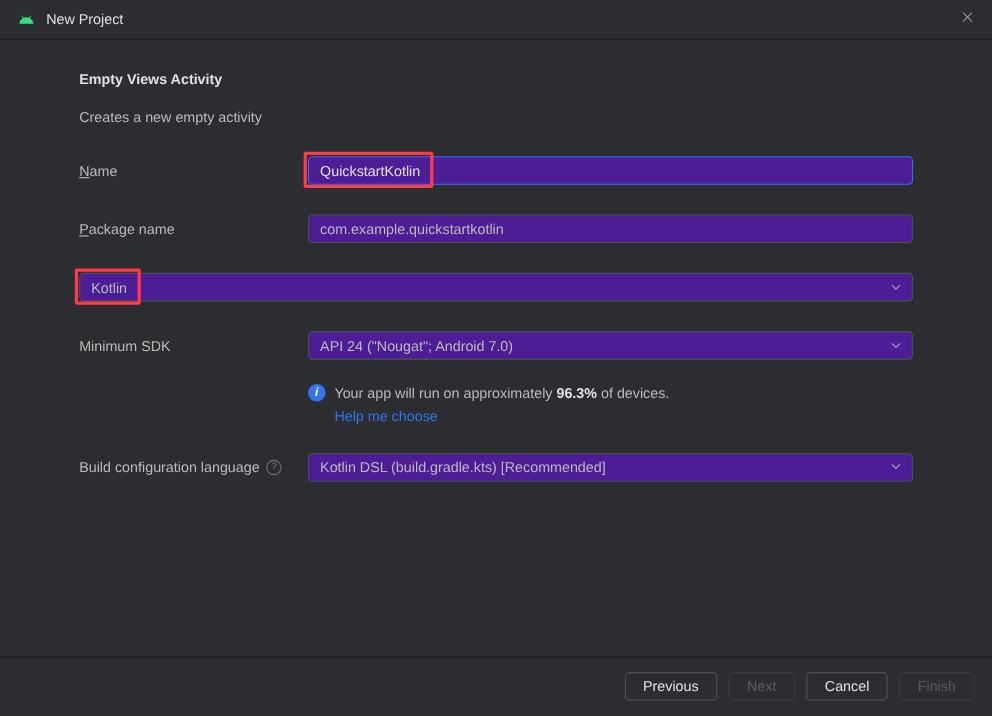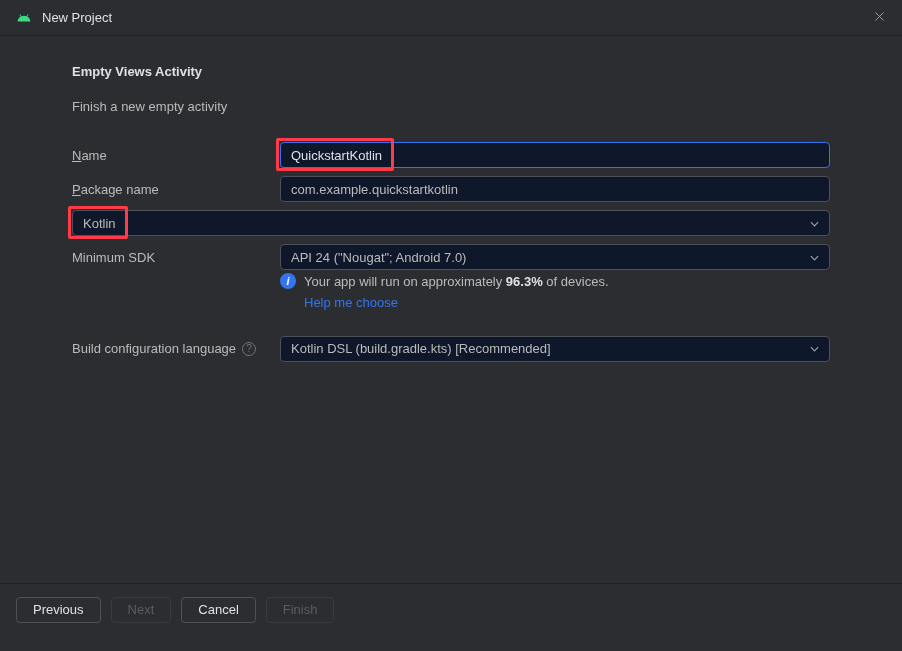--- a/index.html
+++ b/index.html
@@ -26,42 +26,42 @@
 .titlebar .title { color: #DFE1E5; font-size: 13px; }
 .titlebar .close { margin-left: auto; color: #9AA0A6; cursor: pointer; font-size: 16px; }
 .content {
   padding: 28px 72px 0 72px;
 }
 .heading { color: #DFE1E5; font-size: 13px; font-weight: 600; margin-bottom: 20px; }
 .subheading { color: #BBBBBB; font-size: 13px; margin-bottom: 28px; }
 .form-row {
   display: flex;
   align-items: center;
-  margin-bottom: 8px;
+  margin-bottom: 27px;
 }
 .form-label {
   width: 208px;
   flex-shrink: 0;
   color: #BBBBBB;
   display: flex;
   align-items: center;
   gap: 6px;
 }
 .underline-first::first-letter { text-decoration: underline; }
 .form-control {
   flex: 1;
   position: relative;
 }
 .hl-red { position:absolute; border: 3px solid #FF3B47; border-radius: 2px; pointer-events: none; z-index: 5; }
 .hl-name { top: -4px; left: -4px; width: 118px; height: 33px; }
 .hl-lang { top: -4px; left: -4px; width: 60px; height: 33px; }
 input.text-field, .select-field {
   width: 100%;
   height: 26px;
-  background: #0f172a;
+  background: #4c1d95;
   border: 1px solid #4E5157;
   border-radius: 4px;
   color: #BBBBBB;
   padding: 0 10px;
   font-size: 13px;
   font-family: inherit;
   outline: none;
 }
 input.text-field.focused { border: 1px solid #3574F0; }
 .select-field {
@@ -94,24 +94,24 @@
 }
 .info-text { color: #BBBBBB; line-height: 1.6; }
 .info-link { color: #3574F0; cursor: pointer; }
 .help-icon {
   width: 14px; height: 14px; border: 1px solid #6F737A; border-radius: 50%;
   display: inline-flex; align-items: center; justify-content: center;
   font-size: 10px; color: #6F737A;
 }
 .footer {
   position: absolute;
-  left:0; right:0; bottom:16px;
+  left:0; right:0; bottom:2px;
   height: 52px;
   border-top: 1px solid #1E1F22;
-  display:flex; align-items:center; justify-content:flex-start;
+  display:flex; align-items:center; justify-content:flex-end;
   padding: 0 16px;
   gap: 10px;
 }
 .btn {
   height: 26px;
   padding: 0 16px;
   background: #2B2D30;
   border: 1px solid #4E5157;
   border-radius: 4px;
   color: #DFE1E5;
@@ -133,21 +133,21 @@
   <span class="title">New Project</span>
   <span class="close">
     <svg width="13" height="13" viewBox="0 0 16 16">
         <path stroke="#9AA0A6" stroke-width="1.2" fill="none" d="M3 3l10 10M13 3L3 13"></path>
       </svg>
   </span>
 </div>
 
 <div class="content">
   <div class="heading">Empty Views Activity</div>
-  <div class="subheading">Finish a new empty activity</div>
+  <div class="subheading">Creates a new empty activity</div>
 
   <div class="form-row">
     <div class="form-label">
         <span class="underline-first">Name</span>
       </div>
     <div class="form-control">
       <div class="hl-red hl-name"></div>
       <input class="text-field focused" style="color: rgb(223, 225, 229);" value="QuickstartKotlin">
     </div>
   </div>

